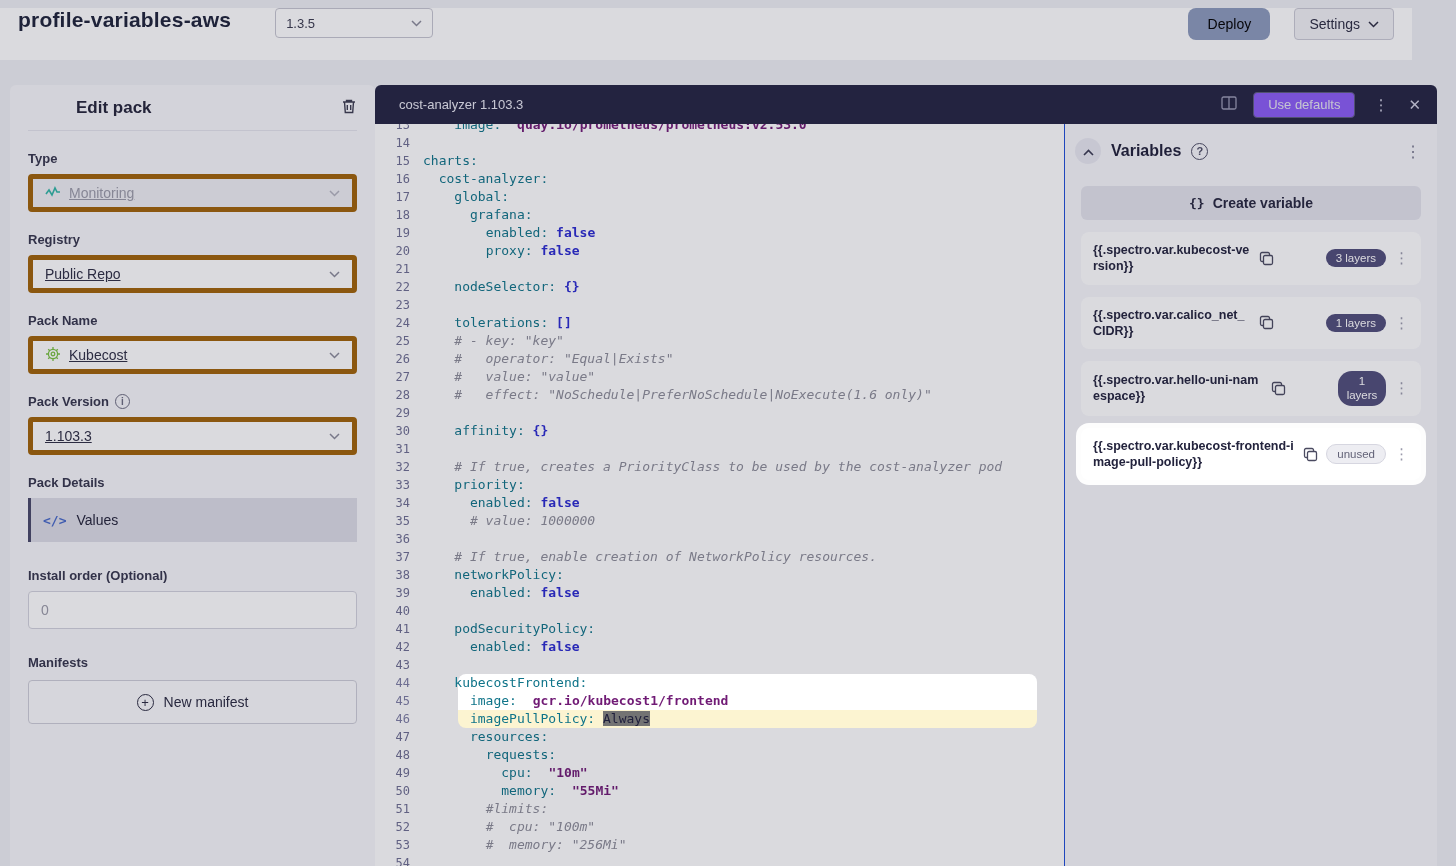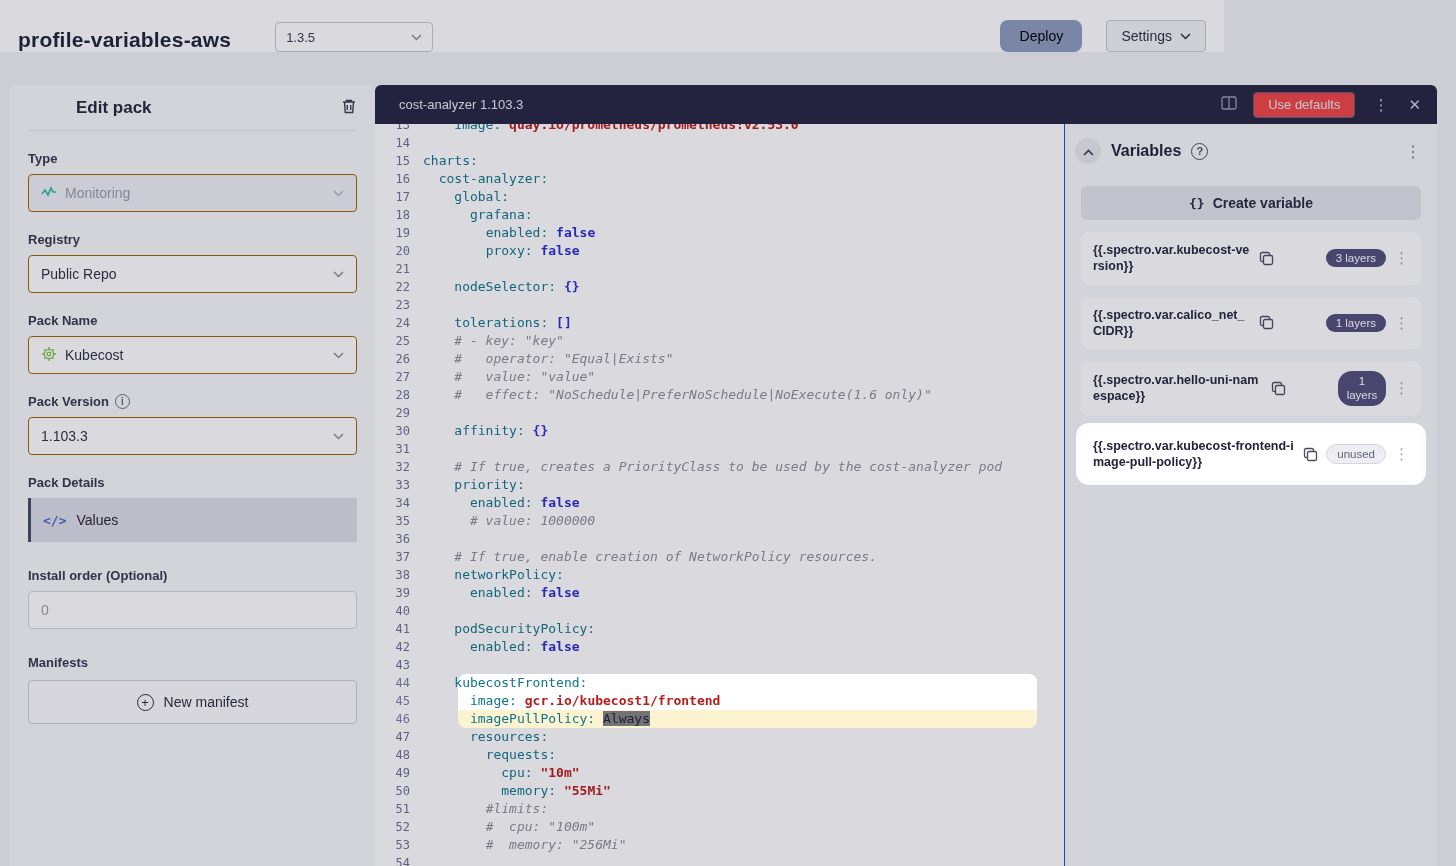--- a/index.html
+++ b/index.html
@@ -5,22 +5,22 @@
   * { box-sizing: border-box; }
   html,body { margin:0; padding:0; }
   body {
     width:1456px; height:866px; overflow:hidden; position:relative;
     background:#eff0f4; font-family:"Liberation Sans", sans-serif;
   }
   button { font-family:"Liberation Sans", sans-serif; cursor:pointer; }
 
   
   .topbar {
-    position:absolute; left:0; top:0; width:1224px; height:52px;
-    background:#ffffff; display:flex; align-items:flex-end; padding:0 18px;
+    position:absolute; left:0; top:8px; width:1412px; height:52px;
+    background:#ffffff; display:flex; align-items:flex-start; padding:0 18px;
   }
   .profile-title { font-size:21px; font-weight:700; color:#1d2239; letter-spacing:.2px; }
   .version-select {
     margin-left:44px; width:158px; height:30px; border:1px solid #c6c6d0; border-radius:4px;
     background:#fff; display:flex; align-items:center; justify-content:space-between;
     padding:0 10px; font-size:13px; color:#3a3a4e; cursor:pointer;
   }
   .topbar-right { margin-left:auto; display:flex; gap:24px; align-items:center; }
   .deploy-btn { width:82px; height:32px; background:#8c9abc; color:#000000; border:none; border-radius:8px; font-size:14px; }
   .settings-btn {
@@ -32,22 +32,22 @@
   
   .edit-pack {
     position:absolute; left:10px; top:85px; width:365px; bottom:0;
     background:#f7f7fa; border-radius:6px 6px 0 0; padding:0 18px;
   }
   .ep-header { height:46px; display:flex; align-items:center; justify-content:space-between; border-bottom:1px solid #e4e4ec; }
   .ep-title { font-size:17px; font-weight:700; color:#232339;margin-left:48px; }
   .icon-btn { display:flex; align-items:center; background:none; border:none; padding:0; }
   .field-label { margin-top:20px; margin-bottom:8px; font-size:13px; font-weight:600; color:#35354c; display:flex; align-items:center; gap:6px; }
   .field-select {
-    height:38px; border:1px solid #a16207; border-radius:4px; background:#fff;
-    display:flex; align-items:center; gap:8px; padding:0 12px; font-size:14px; color:#2e2e44; cursor:pointer;
+    height:38px; border:5px solid #a16207; border-radius:4px; background:#fff;
+    display:flex; align-items:center; gap:8px; padding:0 12px; font-size:14px; color:#2e2e44; cursor:pointer;text-decoration:underline;
   }
   .field-select.disabled { background:#eeeef3; color:#9b9ba8; cursor:default; }
   .chev { margin-left:auto; display:flex; }
   .values-row {
     margin-top:8px; height:44px; background:#dcdce6; border-left:3px solid #474768;
     display:flex; align-items:center; gap:10px; padding:0 12px; font-size:14px; color:#232339; cursor:pointer;
   }
   .code-glyph { color:#4668c8; font-weight:700; font-size:13px; font-family:"DejaVu Sans Mono", monospace; }
   .install-input {
     width:100%; height:38px; border:1px solid #d2d2dc; border-radius:4px; background:#fff;
@@ -66,32 +66,32 @@
   .circle-plus { width:17px; height:17px; border:1.4px solid #2a2a40; color:#2a2a40; font-size:13px; line-height:1; }
 
   
   .editor-wrap { position:absolute; left:375px; top:85px; width:1062px; bottom:0; display:flex; flex-direction:column; }
   .editor-header {
     height:39px; background:#232342; border-radius:6px 6px 0 0; flex:none;
     display:flex; align-items:center; padding:0 14px 0 24px; color:#e9e9f2;
   }
   .editor-title { font-size:13px; }
   .eh-right { margin-left:auto; display:flex; align-items:center; gap:16px; }
-  .use-defaults { height:26px; padding:0 14px; background:#ef4444; border:1px solid #5b5b7c; border-radius:4px; color:#e6e6f0; font-size:13px; }
+  .use-defaults { height:26px; padding:0 14px; background:#8b5cf6; border:1px solid #5b5b7c; border-radius:4px; color:#e6e6f0; font-size:13px; }
   .eh-kebab, .eh-close { background:none; border:none; color:#cfcfe0; font-size:15px; padding:0 2px; }
 
   .editor-body { flex:1; display:flex; overflow:hidden; }
   .code-area { width:689px; flex:none; background:#ffffff; overflow:hidden; position:relative; padding-top:0; }
   .code-lines { margin-top:-8px; }
   .code-line { display:flex; height:18px; position:relative; font-family:"DejaVu Sans Mono", monospace; font-size:13px; line-height:18px; }
   .line-num { flex:none; width:48px; text-align:right; padding-right:13px; color:#6e6e92; font-size:12px; }
   .line-text { white-space:pre; position:relative; }
   .tok-k { color:#0f7489; }
   .tok-v { color:#2a2ad0; font-weight:700; }
-  .tok-s { color:#b91c1c; font-weight:700; }
+  .tok-s { color:#701a75; font-weight:700;margin-left:8px; }
   .tok-c { color:#8c8c98; font-style:italic; }
   .tok-p { color:#3a3a55; }
   .tok-sel { background:#737373; color:#20203c; }
   .hl-top, .hl-mid, .hl-bot { z-index:60; }
   .hl-top::before, .hl-mid::before, .hl-bot::before {
     content:""; position:absolute; left:83px; width:579px; top:0; bottom:0; background:#ffffff; z-index:-1;
   }
   .hl-top::before { border-radius:8px 8px 0 0; }
   .hl-bot::before { background:#fcf4d1; border-radius:0 0 8px 8px; }
 

